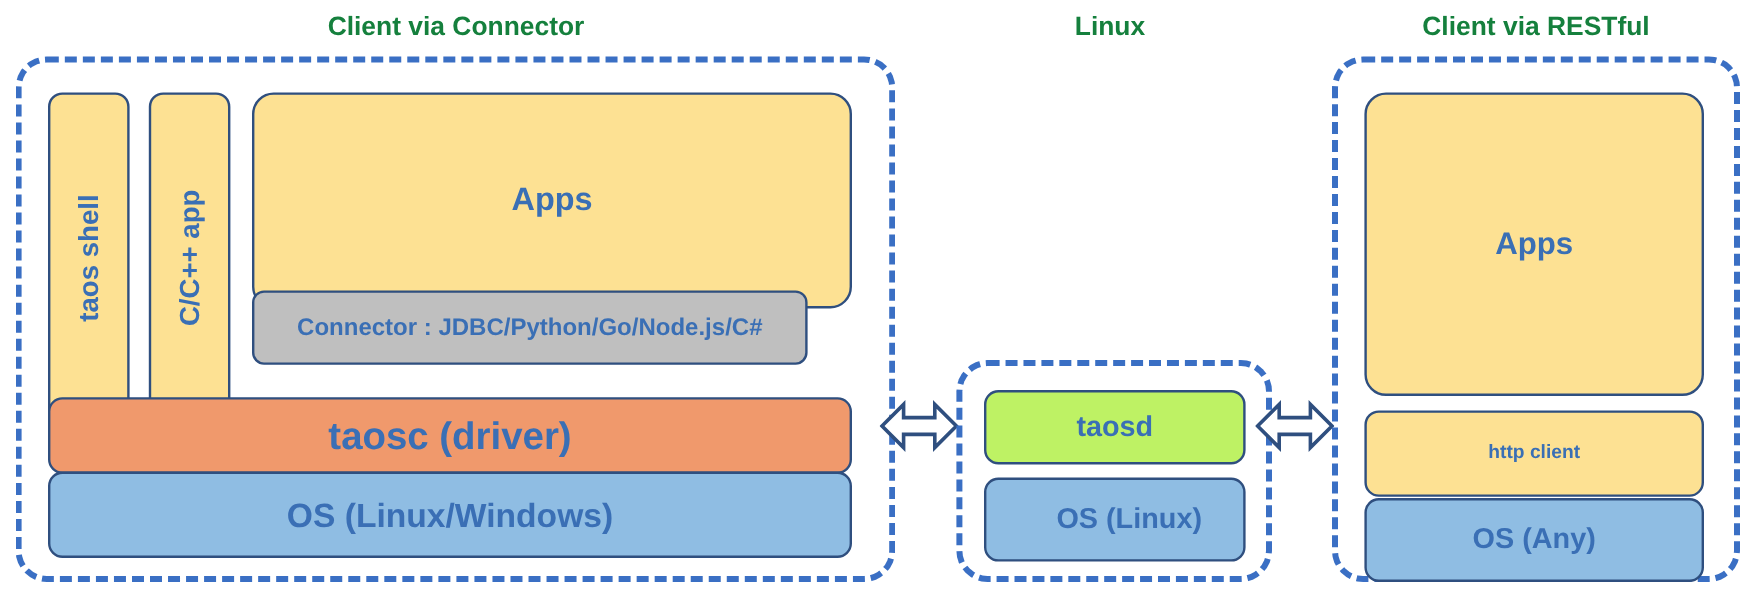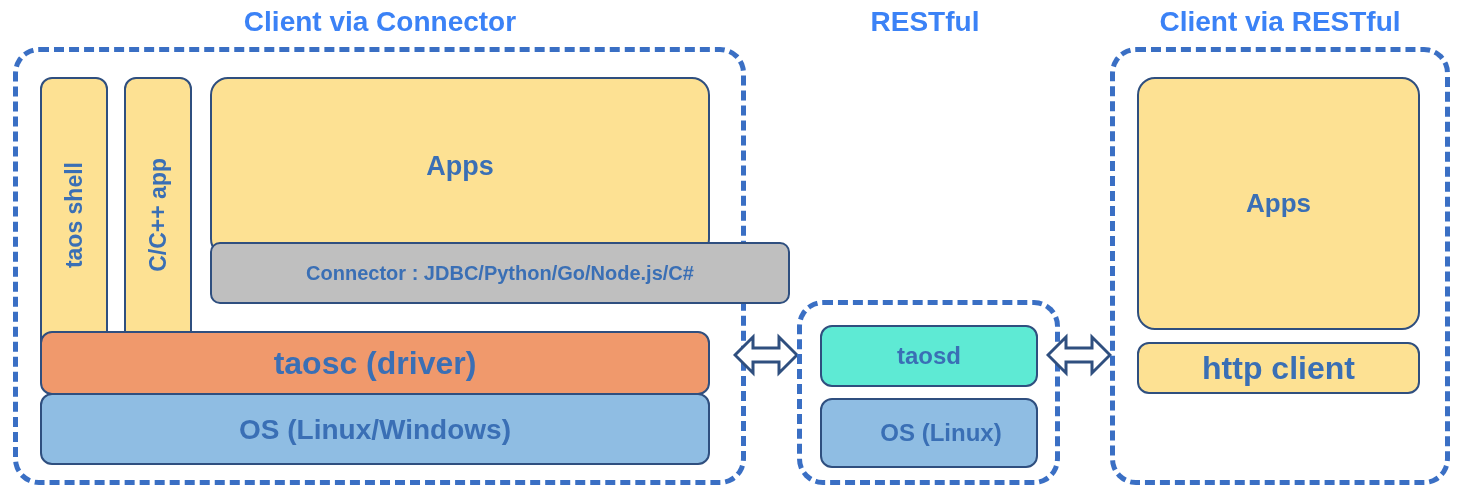--- a/index.html
+++ b/index.html
@@ -14,23 +14,23 @@
     position: relative;
     width: 1467px;
     height: 498px;
     background: #ffffff;
     overflow: hidden;
   }
 
   
   .caption {
     position: absolute;
-    color: #3b82f6;
+    color: #15803d;
     font-weight: bold;
-    font-size: 28px;
+    font-size: 22px;
     line-height: 26px;
     text-align: center;
     white-space: nowrap;
   }
 
   
   .group {
     position: absolute;
     border: 5px dashed #3a6fc4;
     border-radius: 26px;
@@ -48,21 +48,21 @@
     font-weight: bold;
     display: flex;
     align-items: center;
     justify-content: center;
     text-align: center;
     line-height: 1.25;
   }
   .box.yellow { background: #fde193; }
   .box.orange { background: #f0996c; }
   .box.blue   { background: #8fbde3; }
-  .box.green  { background: #5eead4; }
+  .box.green  { background: #bef264; }
   .box.gray   { background: #bfbfbf; border-radius: 10px; }
 
   .vtext {
     writing-mode: vertical-rl;
     transform: rotate(180deg);
     white-space: nowrap;
   }
 
   
   .arrow {
@@ -70,39 +70,39 @@
   }
   .arrow svg { display: block; }
 </style>
 </head>
 <body>
 
 <div id="canvas">
 
   <div class="caption" style="left:20px; top:9px; width:720px;">Client via Connector</div>
 
-  <div class="caption" style="left:800px; top:9px; width:250px;">RESTful</div>
+  <div class="caption" style="left:800px; top:9px; width:250px;">Linux</div>
 
   <div class="caption" style="left:1110px; top:9px; width:340px;">Client via RESTful</div>
 
   <div class="group" style="left:13px; top:47px; width:733px; height:438px;">
 
     <div class="box yellow" style="left:22px; top:25px; width:68px; height:276px; font-size:23px;">
       <span class="vtext">taos shell</span>
     </div>
 
     <div class="box yellow" style="left:106px; top:25px; width:68px; height:276px; font-size:23px;">
       <span class="vtext">C/C++ app</span>
     </div>
 
     <div class="box yellow" style="left:192px; top:25px; width:500px; height:180px; border-radius:18px; font-size:27px;">
       <span>Apps</span>
     </div>
 
-    <div class="box gray" style="left:192px; top:190px; width:580px; height:62px; font-size:20px;">
+    <div class="box gray" style="left:192px; top:190px; width:463px; height:62px; font-size:20px;">
       <span>Connector : JDBC/Python/Go/Node.js/C#</span>
     </div>
 
     <div class="box orange" style="left:22px; top:279px; width:670px; height:64px; font-size:32px;">
       <span>taosc (driver)</span>
     </div>
 
     <div class="box blue" style="left:22px; top:341px; width:670px; height:72px; font-size:28px;">
       <span>OS (Linux/Windows)</span>
     </div>
@@ -132,19 +132,22 @@
   </div>
 
   <div class="group" style="left:1110px; top:47px; width:340px; height:438px;">
 
     <div class="box yellow" style="left:22px; top:25px; width:283px; height:253px; border-radius:18px; font-size:26px;">
       <span>
         <span>Apps</span><br>
       </span>
     </div>
 
-    <div class="box yellow" style="left:22px; top:290px; width:283px; height:52px; font-size:32px;">
+    <div class="box yellow" style="left:22px; top:290px; width:283px; height:72px; font-size:16px;">
       <span>http client</span>
     </div>
 
+    <div class="box blue" style="left:22px; top:363px; width:283px; height:70px; font-size:24px;">
+      <span>OS (Any)</span>
+    </div>
   </div>
 
 </div>
 
 </body></html>

